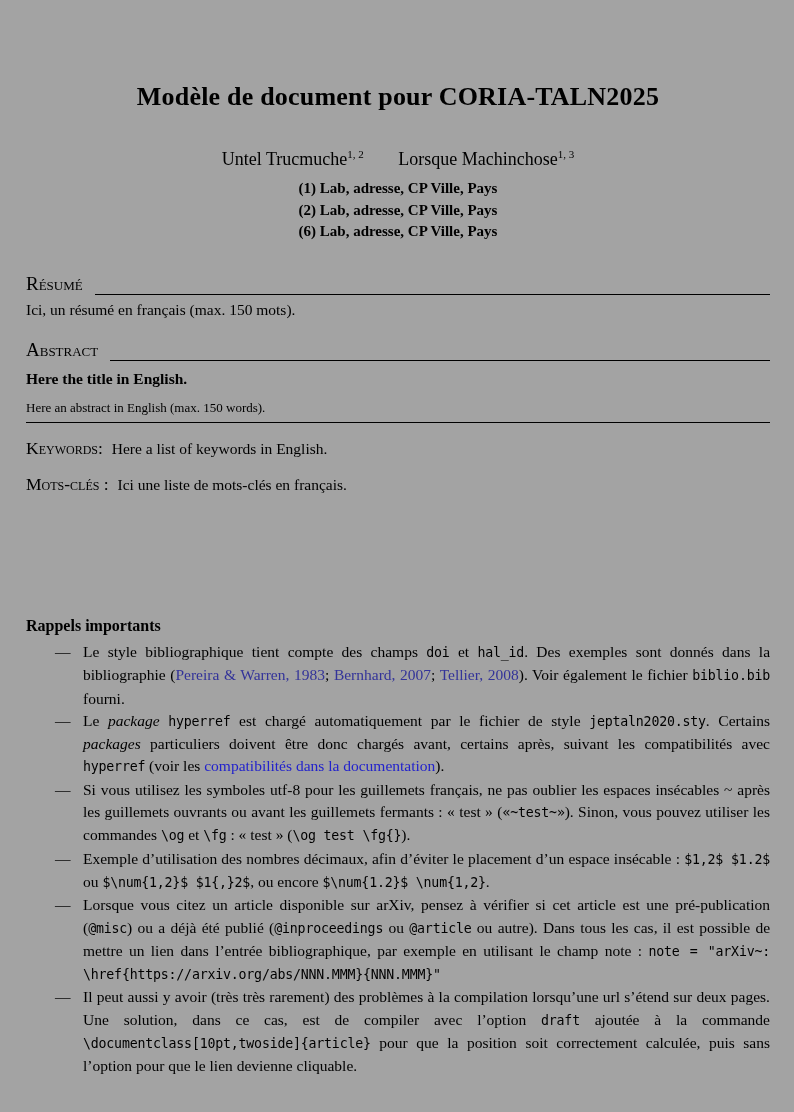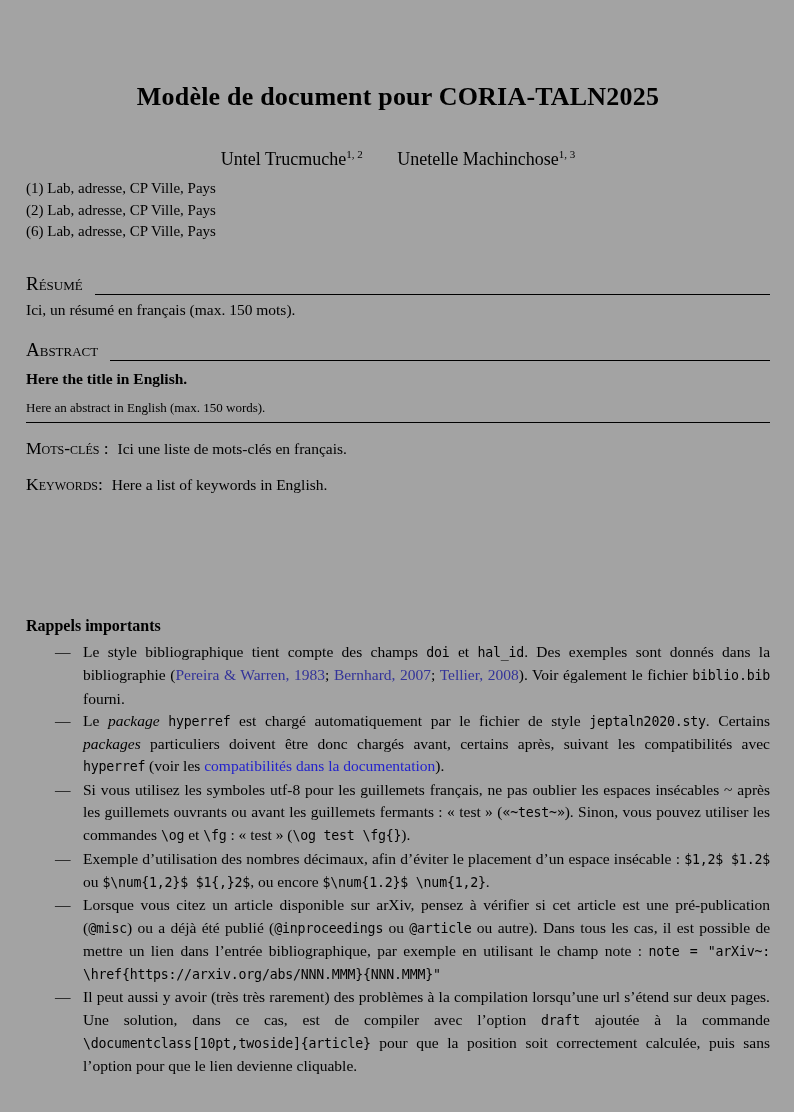--- a/index.html
+++ b/index.html
@@ -28,22 +28,24 @@
   }
   .authors {
     margin-top: 36px;
     text-align: center;
     font-size: 18px;
   }
   .author + .author { margin-left: 30px; }
   .author sup { font-size: 11px; text-align: center; }
   .affiliations {
     margin-top: 8px;
+    text-align: center;
     font-size: 15px;
     line-height: 21.5px;
+    font-weight: bold;
   }
   .emails {
     margin-top: 7px;
     text-align: center;
     font-family: "DejaVu Sans Mono", monospace;
     font-size: 14px;
     letter-spacing: 0.4px;
   }
   
   .sect { margin-top: 30px; }
@@ -122,21 +124,21 @@
 </style>
 </head>
 <body>
 
 <div class="page">
 
   <h1 class="title">Modèle de document pour CORIA-TALN2025</h1>
 
   <div class="authors">
     <span class="author"><span>Untel Trucmuche</span><sup>1, 2</sup></span>
-    <span class="author"><span>Unetelle Machinchose</span><sup>1, 3</sup></span>
+    <span class="author"><span>Lorsque Machinchose</span><sup>1, 3</sup></span>
   </div>
 
   <div class="affiliations">
     <div>(1) Lab, adresse, CP Ville, Pays</div>
     <div>(2) Lab, adresse, CP Ville, Pays</div>
     <div>(6) Lab, adresse, CP Ville, Pays</div>
   </div>
 
 
   <div class="sect">
@@ -150,27 +152,27 @@
   <div class="sect abstract-sect">
     <div class="sect-head">
       <span class="sc">Abstract</span>
       <span class="rule"></span>
     </div>
     <p class="abstract-title">Here the title in English.</p>
     <p class="abstract-text">Here an abstract in English (max. 150 words).</p>
   </div>
 
   <p class="kw-row">
-    <span class="kw-label sc">Mots-clés :</span>
-    <span>Ici une liste de mots-clés en français.</span>
+    <span class="kw-label sc">Keywords:</span>
+    <span>Here a list of keywords in English.</span>
   </p>
 
   <p class="kw-row">
-    <span class="kw-label sc">Keywords:</span>
-    <span>Here a list of keywords in English.</span>
+    <span class="kw-label sc">Mots-clés :</span>
+    <span>Ici une liste de mots-clés en français.</span>
   </p>
 
   <section class="rappels">
     <h2 class="rappels-heading">Rappels importants</h2>
     <div class="items">
       <div class="item">
         <span class="dash">—</span><span class="item-body"><span class="seg-plain">Le style bibliographique tient compte des champs </span><span class="seg-mono">doi</span><span class="seg-plain"> et </span><span class="seg-mono">hal_id</span><span class="seg-plain">. Des exemples sont donnés dans la bibliographie (</span><a class="seg-cite">Pereira &amp; Warren, 1983</a><span class="seg-plain">; </span><a class="seg-cite">Bernhard, 2007</a><span class="seg-plain">; </span><a class="seg-cite">Tellier, 2008</a><span class="seg-plain">). Voir également le fichier </span><span class="seg-mono">biblio.bib</span><span class="seg-plain"> fourni.</span></span>
       </div>
       <div class="item">
         <span class="dash">—</span><span class="item-body"><span class="seg-plain">Le </span><span class="seg-italic">package</span><span class="seg-plain"> </span><span class="seg-mono">hyperref</span><span class="seg-plain"> est chargé automatiquement par le fichier de style </span><span class="seg-mono">jeptaln2020.sty</span><span class="seg-plain">. Certains </span><span class="seg-italic">packages</span><span class="seg-plain"> particuliers doivent être donc chargés avant, certains après, suivant les compatibilités avec </span><span class="seg-mono">hyperref</span><span class="seg-plain"> (voir les </span><a class="seg-link">compatibilités dans la documentation</a><span class="seg-plain">).</span></span>

